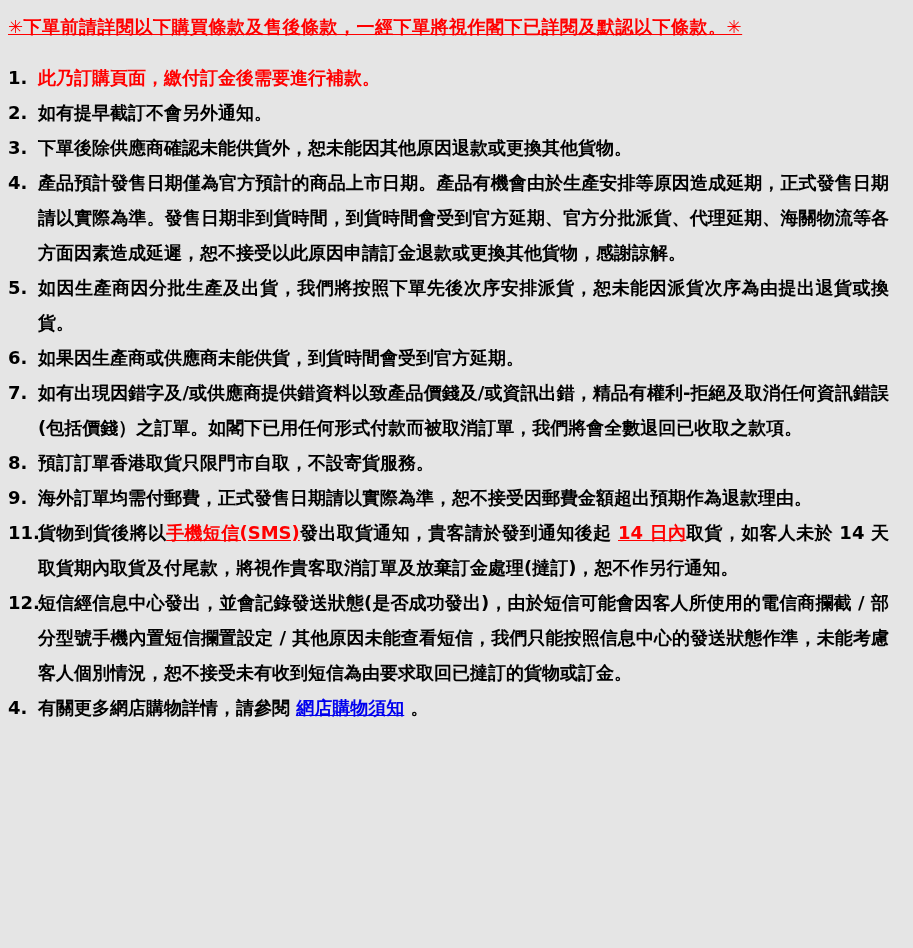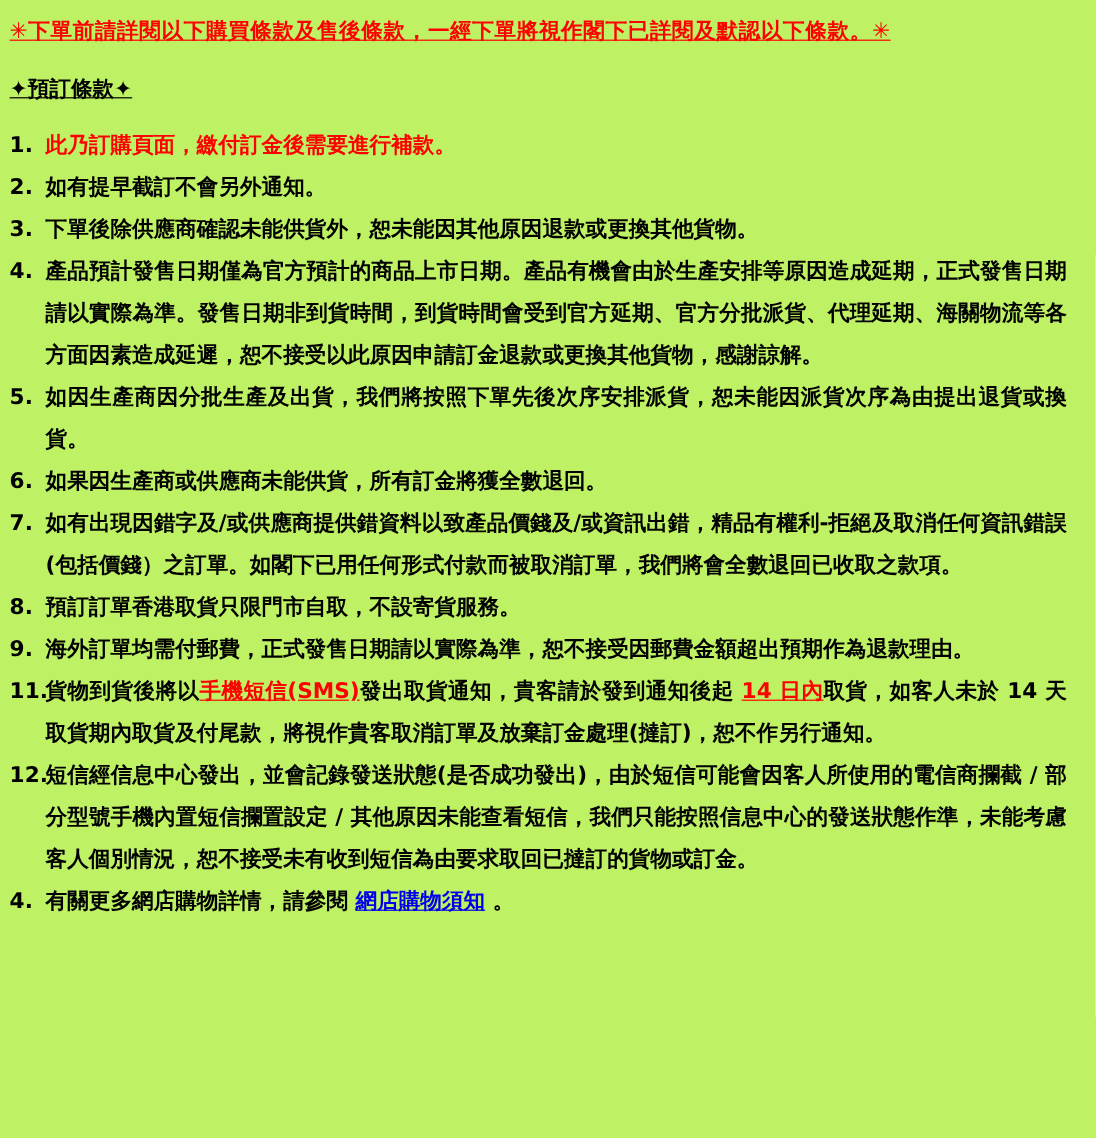--- a/index.html
+++ b/index.html
@@ -3,21 +3,21 @@
 <meta charset="utf-8">
 <style>
   * { margin: 0; padding: 0; box-sizing: border-box; }
   html, body {
     background: #ffffff;
     font-family: "DejaVu Sans", "Liberation Sans", sans-serif;
   }
   .page {
     width: 913px;
     min-height: 948px;
-    background: #bef264;
+    background: #e5e5e5;
     padding: 12px 24px 10px 8px;
     color: #000000;
     font-weight: 700;
     font-size: 18px;
   }
   .top-notice {
     color: #ff0000;
     text-decoration: underline;
     line-height: 30px;
     margin-bottom: 18px;
@@ -48,21 +48,20 @@
   .seg-red { color: #ff0000; }
   .seg-red-underline { color: #ff0000; text-decoration: underline; }
   a.seg-link { color: #0000ee; text-decoration: underline; cursor: pointer; }
 </style>
 </head>
 <body>
 
 <div class="page">
   <div class="top-notice">✳下單前請詳閱以下購買條款及售後條款，一經下單將視作閣下已詳閱及默認以下條款。✳</div>
 
-  <div class="section-title">✦預訂條款✦</div>
 
   <div class="terms-list" id="terms-list">
       <div class="term-item">
         <span class="term-num">1.</span>
         <span class="term-text"><span class="seg-red">此乃訂購頁面，繳付訂金後需要進行補款。</span></span>
       </div>
       <div class="term-item">
         <span class="term-num">2.</span>
         <span class="term-text"><span class="seg-normal">如有提早截訂不會另外通知。</span></span>
       </div>
@@ -73,21 +72,21 @@
       <div class="term-item">
         <span class="term-num">4.</span>
         <span class="term-text"><span class="seg-normal">產品預計發售日期僅為官方預計的商品上市日期。產品有機會由於生產安排等原因造成延期，正式發售日期請以實際為準。發售日期非到貨時間，到貨時間會受到官方延期、官方分批派貨、代理延期、海關物流等各方面因素造成延遲，恕不接受以此原因申請訂金退款或更換其他貨物，感謝諒解。</span></span>
       </div>
       <div class="term-item">
         <span class="term-num">5.</span>
         <span class="term-text"><span class="seg-normal">如因生產商因分批生產及出貨，我們將按照下單先後次序安排派貨，恕未能因派貨次序為由提出退貨或換貨。</span></span>
       </div>
       <div class="term-item">
         <span class="term-num">6.</span>
-        <span class="term-text"><span class="seg-normal">如果因生產商或供應商未能供貨，所有訂金將獲全數退回。</span></span>
+        <span class="term-text"><span class="seg-normal">如果因生產商或供應商未能供貨，到貨時間會受到官方延期。</span></span>
       </div>
       <div class="term-item">
         <span class="term-num">7.</span>
         <span class="term-text"><span class="seg-normal">如有出現因錯字及/或供應商提供錯資料以致產品價錢及/或資訊出錯，精品有權利-拒絕及取消任何資訊錯誤(包括價錢）之訂單。如閣下已用任何形式付款而被取消訂單，我們將會全數退回已收取之款項。</span></span>
       </div>
       <div class="term-item">
         <span class="term-num">8.</span>
         <span class="term-text"><span class="seg-normal">預訂訂單香港取貨只限門市自取，不設寄貨服務。</span></span>
       </div>
       <div class="term-item">

